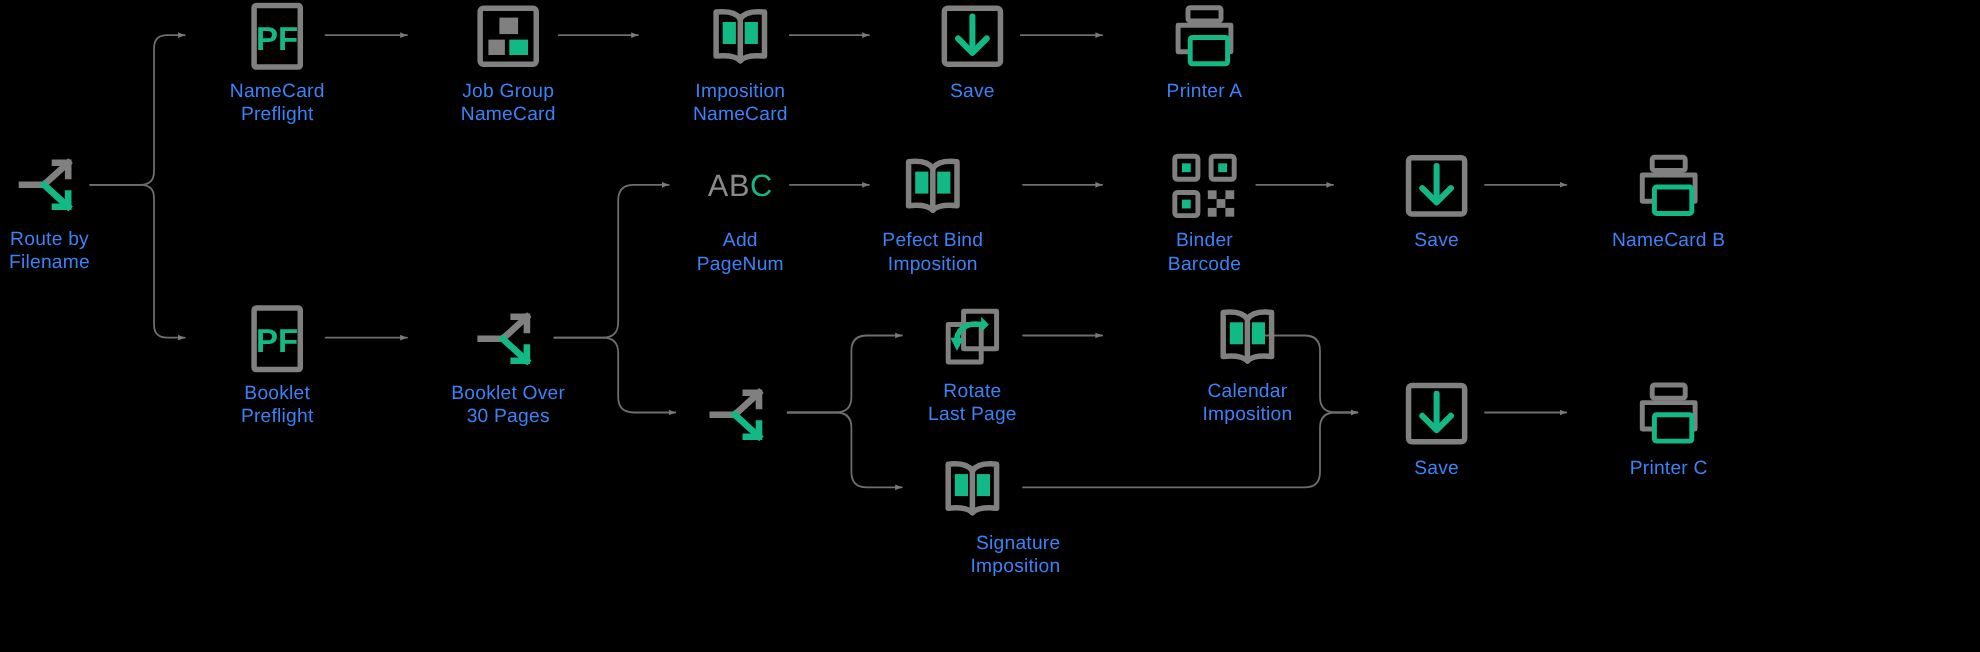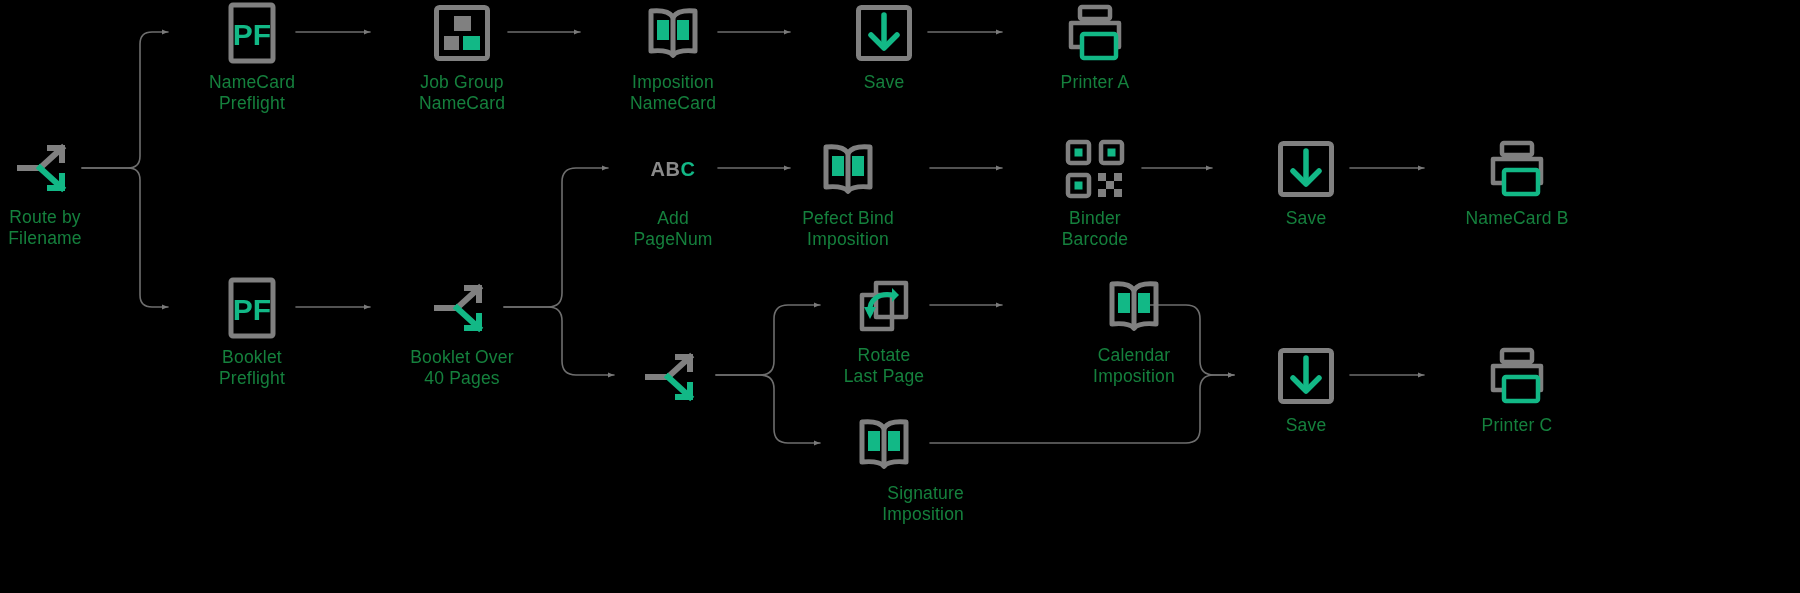--- a/index.html
+++ b/index.html
@@ -1,22 +1,22 @@
 <!DOCTYPE html>
 <html><head>
 <meta charset="utf-8">
 <style>
   html,body{margin:0;padding:0;background:#000;}
   body{width:1800px;height:593px;overflow:hidden;font-family:"Liberation Sans",sans-serif;}
   #stage{position:relative;width:1800px;height:593px;background:#000;}
   #wires{position:absolute;left:0;top:0;width:1800px;height:593px;}
   .node{position:absolute;width:160px;margin-left:-80px;text-align:center;}
   .glyph{height:66px;display:flex;align-items:center;justify-content:center;}
-  .label{margin-top:6px;font-size:17.5px;line-height:21px;color:#15803d;letter-spacing:.2px;white-space:pre-line;}
-  .abcw{font-size:20px;font-weight:bold;letter-spacing:.5px;}
+  .label{margin-top:6px;font-size:17.5px;line-height:21px;color:#3b82f6;letter-spacing:.2px;white-space:pre-line;}
+  .abcw{font-size:28px;font-weight:normal;letter-spacing:.5px;}
   .abcw .g{color:#8a8a8a;}
   .abcw .e{color:#12B886;}
 </style>
 </head>
 <body>
 
 <div id="stage">
 
   <svg id="wires" viewBox="0 0 1800 593" xmlns="http://www.w3.org/2000/svg">
     <defs>
@@ -226,21 +226,21 @@
       <svg width="62" height="62" viewBox="0 0 62 62" xmlns="http://www.w3.org/2000/svg">
         <g fill="none" stroke-width="6" stroke-linecap="square">
           <path d="M6,31 H26 L48,11" stroke="#808080"></path>
           <path d="M48,11 H36 M48,11 V23" stroke="#808080"></path>
           <path d="M26,31 L48,51" stroke="#12B886"></path>
           <path d="M48,51 H36 M48,51 V39" stroke="#12B886"></path>
         </g>
       </svg>
     </div>
     <div class="label">Booklet Over
-40 Pages</div>
+30 Pages</div>
   </div>
 
   <div class="node" style="left:673px;top:344px;">
     <div class="glyph">
       <svg width="62" height="62" viewBox="0 0 62 62" xmlns="http://www.w3.org/2000/svg">
         <g fill="none" stroke-width="6" stroke-linecap="square">
           <path d="M6,31 H26 L48,11" stroke="#808080"></path>
           <path d="M48,11 H36 M48,11 V23" stroke="#808080"></path>
           <path d="M26,31 L48,51" stroke="#12B886"></path>
           <path d="M48,51 H36 M48,51 V39" stroke="#12B886"></path>

